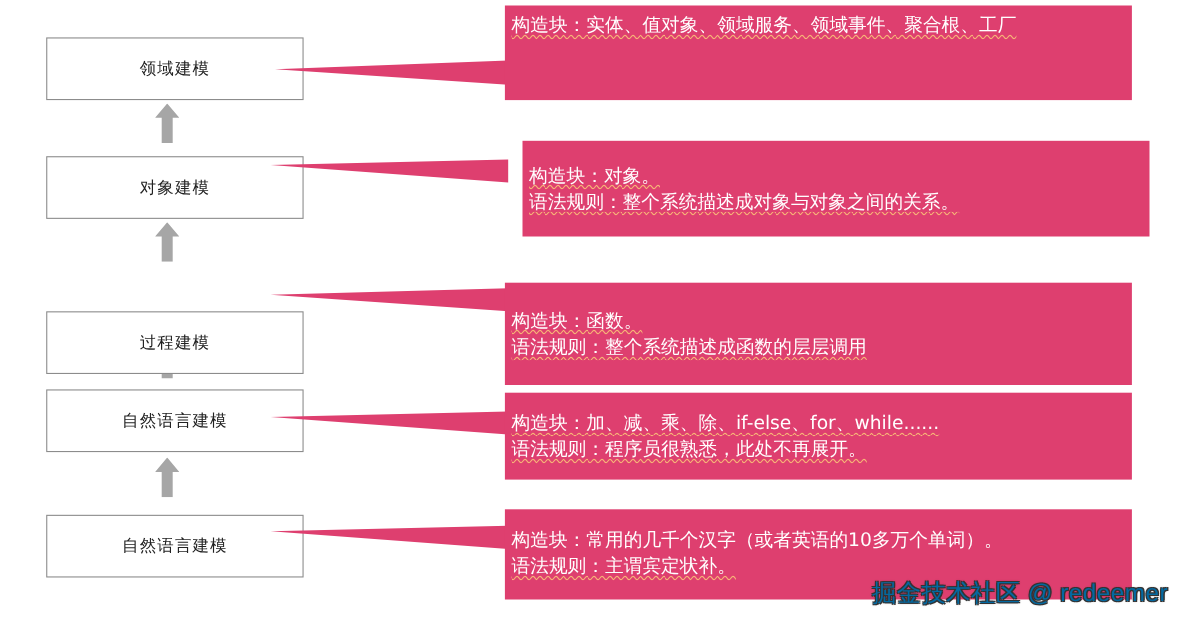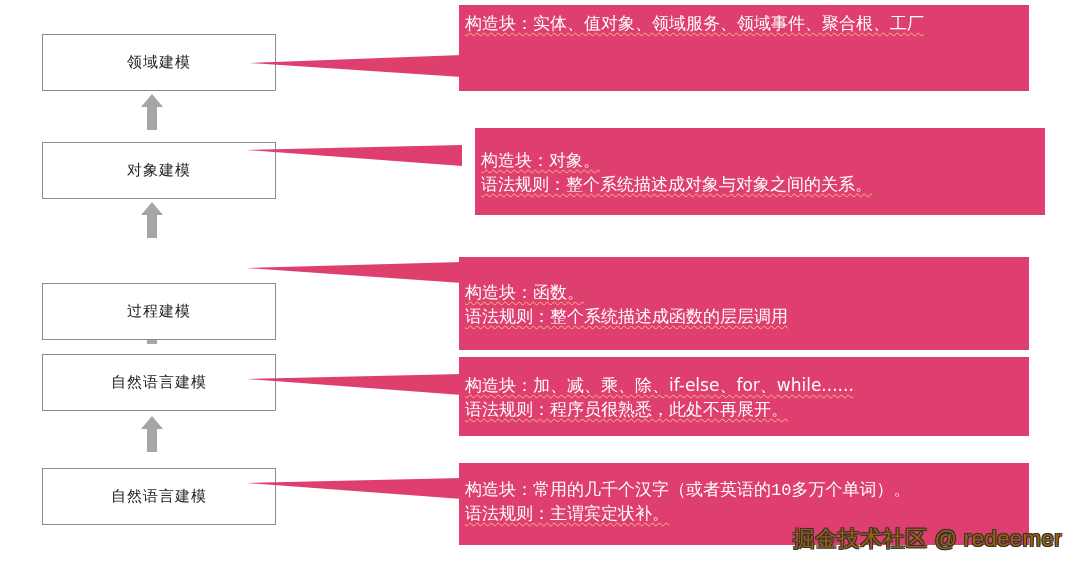--- a/index.html
+++ b/index.html
@@ -70,21 +70,21 @@
     }
     .callout.top-aligned {
       justify-content: flex-start;
       padding-top: 6px;
     }
     .watermark {
       position: absolute;
       right: 18px;
       bottom: 17px;
       font-size: 22px;
-      color: #a16207;
+      color: #0369a1;
       z-index: 6;
       letter-spacing: 0.5px;
       text-shadow:
         -1px -1px 0 #333, 1px -1px 0 #333,
         -1px 1px 0 #333, 1px 1px 0 #333,
         0 0 2px #222;
       font-family: "Liberation Sans", "DejaVu Sans", sans-serif;
     }
   </style>
 </head>
@@ -139,18 +139,18 @@
 <div class="callout" style="top:245px; height:93px;margin-top:12px;">
   <span class="line">构造块：函数。</span>
   <span class="line">语法规则：整个系统描述成函数的层层调用</span>
 </div>
 
 <div class="callout" style="top:357px; height:79px;">
   <span class="line">构造块：加、减、乘、除、if-else、for、while......</span>
   <span class="line">语法规则：程序员很熟悉，此处不再展开。</span>
 </div>
 
-<div class="callout top-aligned" style="top:463px; height:82px; padding-top:16px;font-family:Liberation Mono, monospace;">
+<div class="callout top-aligned" style="top:463px; height:82px; padding-top:16px;">
   <span class="line" style="text-decoration:none;">构造块：常用的几千个汉字（或者英语的10多万个单词）。</span>
   <span class="line">语法规则：主谓宾定状补。</span>
 </div>
 
 <div class="watermark">掘金技术社区 @ redeemer</div>
 
 </body></html>

